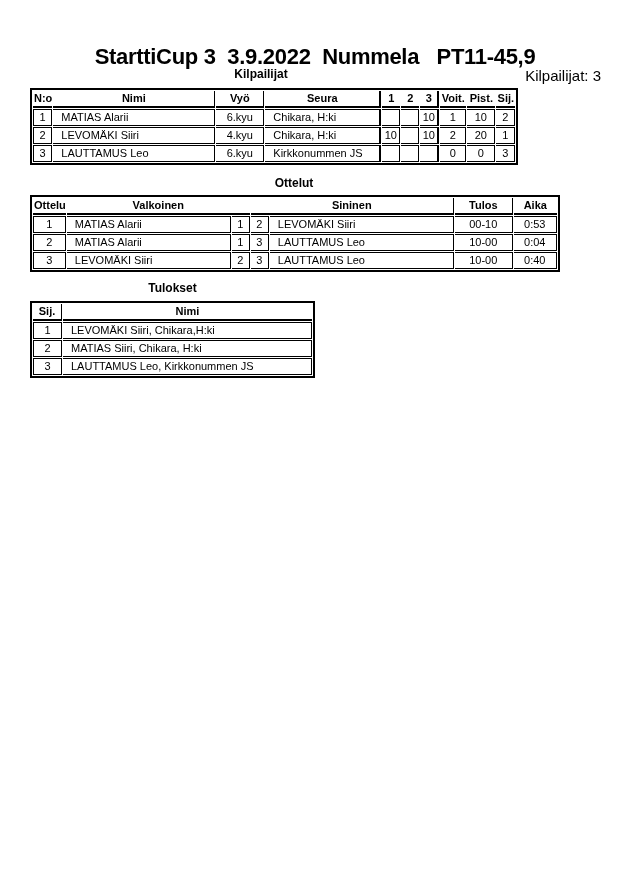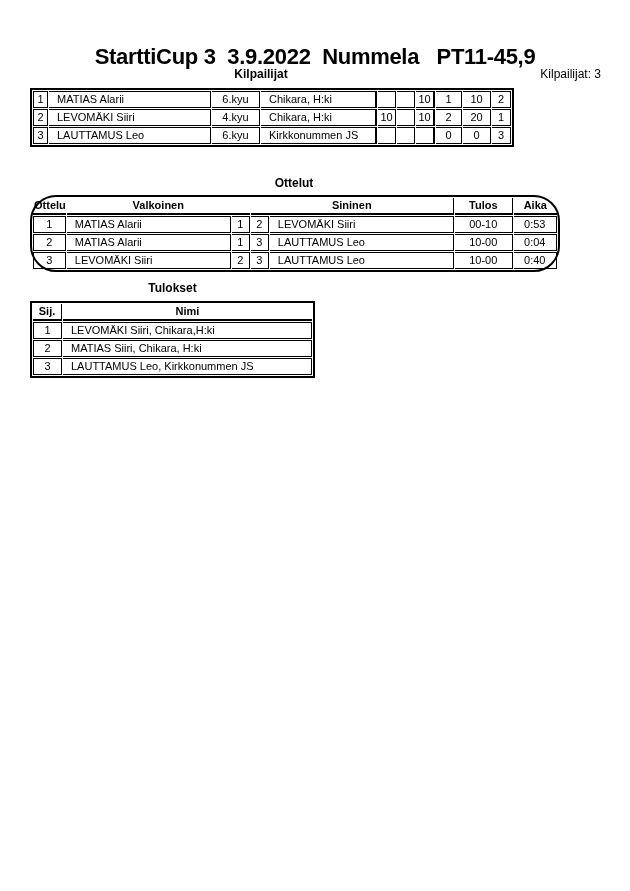--- a/index.html
+++ b/index.html
@@ -22,32 +22,32 @@
     position: absolute;
     font-size: 12px; font-weight: bold;
     text-align: center;
     white-space: pre;
   }
   #competitors-heading { top: 67px; left: 48px; width: 426px; }
   #matches-heading     { top: 176px; left: 30px; width: 528px; }
   #results-heading     { top: 281px; left: 30px; width: 285px; }
   .count-note {
     position: absolute; top: 67px; right: 29px;
-    font-size: 12px; font-weight: normal;
+    font-size: 15px; font-weight: normal;
   }
   table {
     position: absolute;
     border-collapse: separate;
     border-spacing: 1px;
     border: 2px solid #000;
     table-layout: fixed;
     background: #ffffff;
   }
   #competitors-table { top: 88px;  left: 30px; }
-  #matches-table     { top: 195px; left: 30px; border-radius: 26px; }
+  #matches-table     { top: 195px; left: 30px; }
   #results-table     { top: 301px; left: 30px; }
   th, td {
     font-size: 11px;
     font-family: "Liberation Sans", "DejaVu Sans", sans-serif;
     height: 15px;
     line-height: 15px;
     padding: 0;
     margin: 0;
     overflow: hidden;
     white-space: nowrap;
@@ -85,20 +85,32 @@
       <col style="width:48px">
       <col style="width:116px">
     <col style="width:18px">
       <col style="width:18px">
       <col style="width:19px">
     <col style="width:26px">
       <col style="width:28px">
       <col style="width:19px">
   </colgroup>
   <tbody>
+      <tr>
+    <th class="thl">N:o</th>
+    <th class="thr1">Nimi</th>
+    <th class="thr1">Vyö</th>
+    <th class="thr2">Seura</th>
+    <th>1</th>
+    <th>2</th>
+    <th class="thr2">3</th>
+    <th>Voit.</th>
+    <th>Pist.</th>
+    <th>Sij.</th>
+  </tr>
   <tr>
     <td>1</td>
     <td class="al">MATIAS Alarii</td>
     <td>6.kyu</td>
     <td class="al br2">Chikara, H:ki</td>
     <td></td>
     <td></td>
     <td class="br2">10</td>
     <td>1</td>
     <td>10</td>

